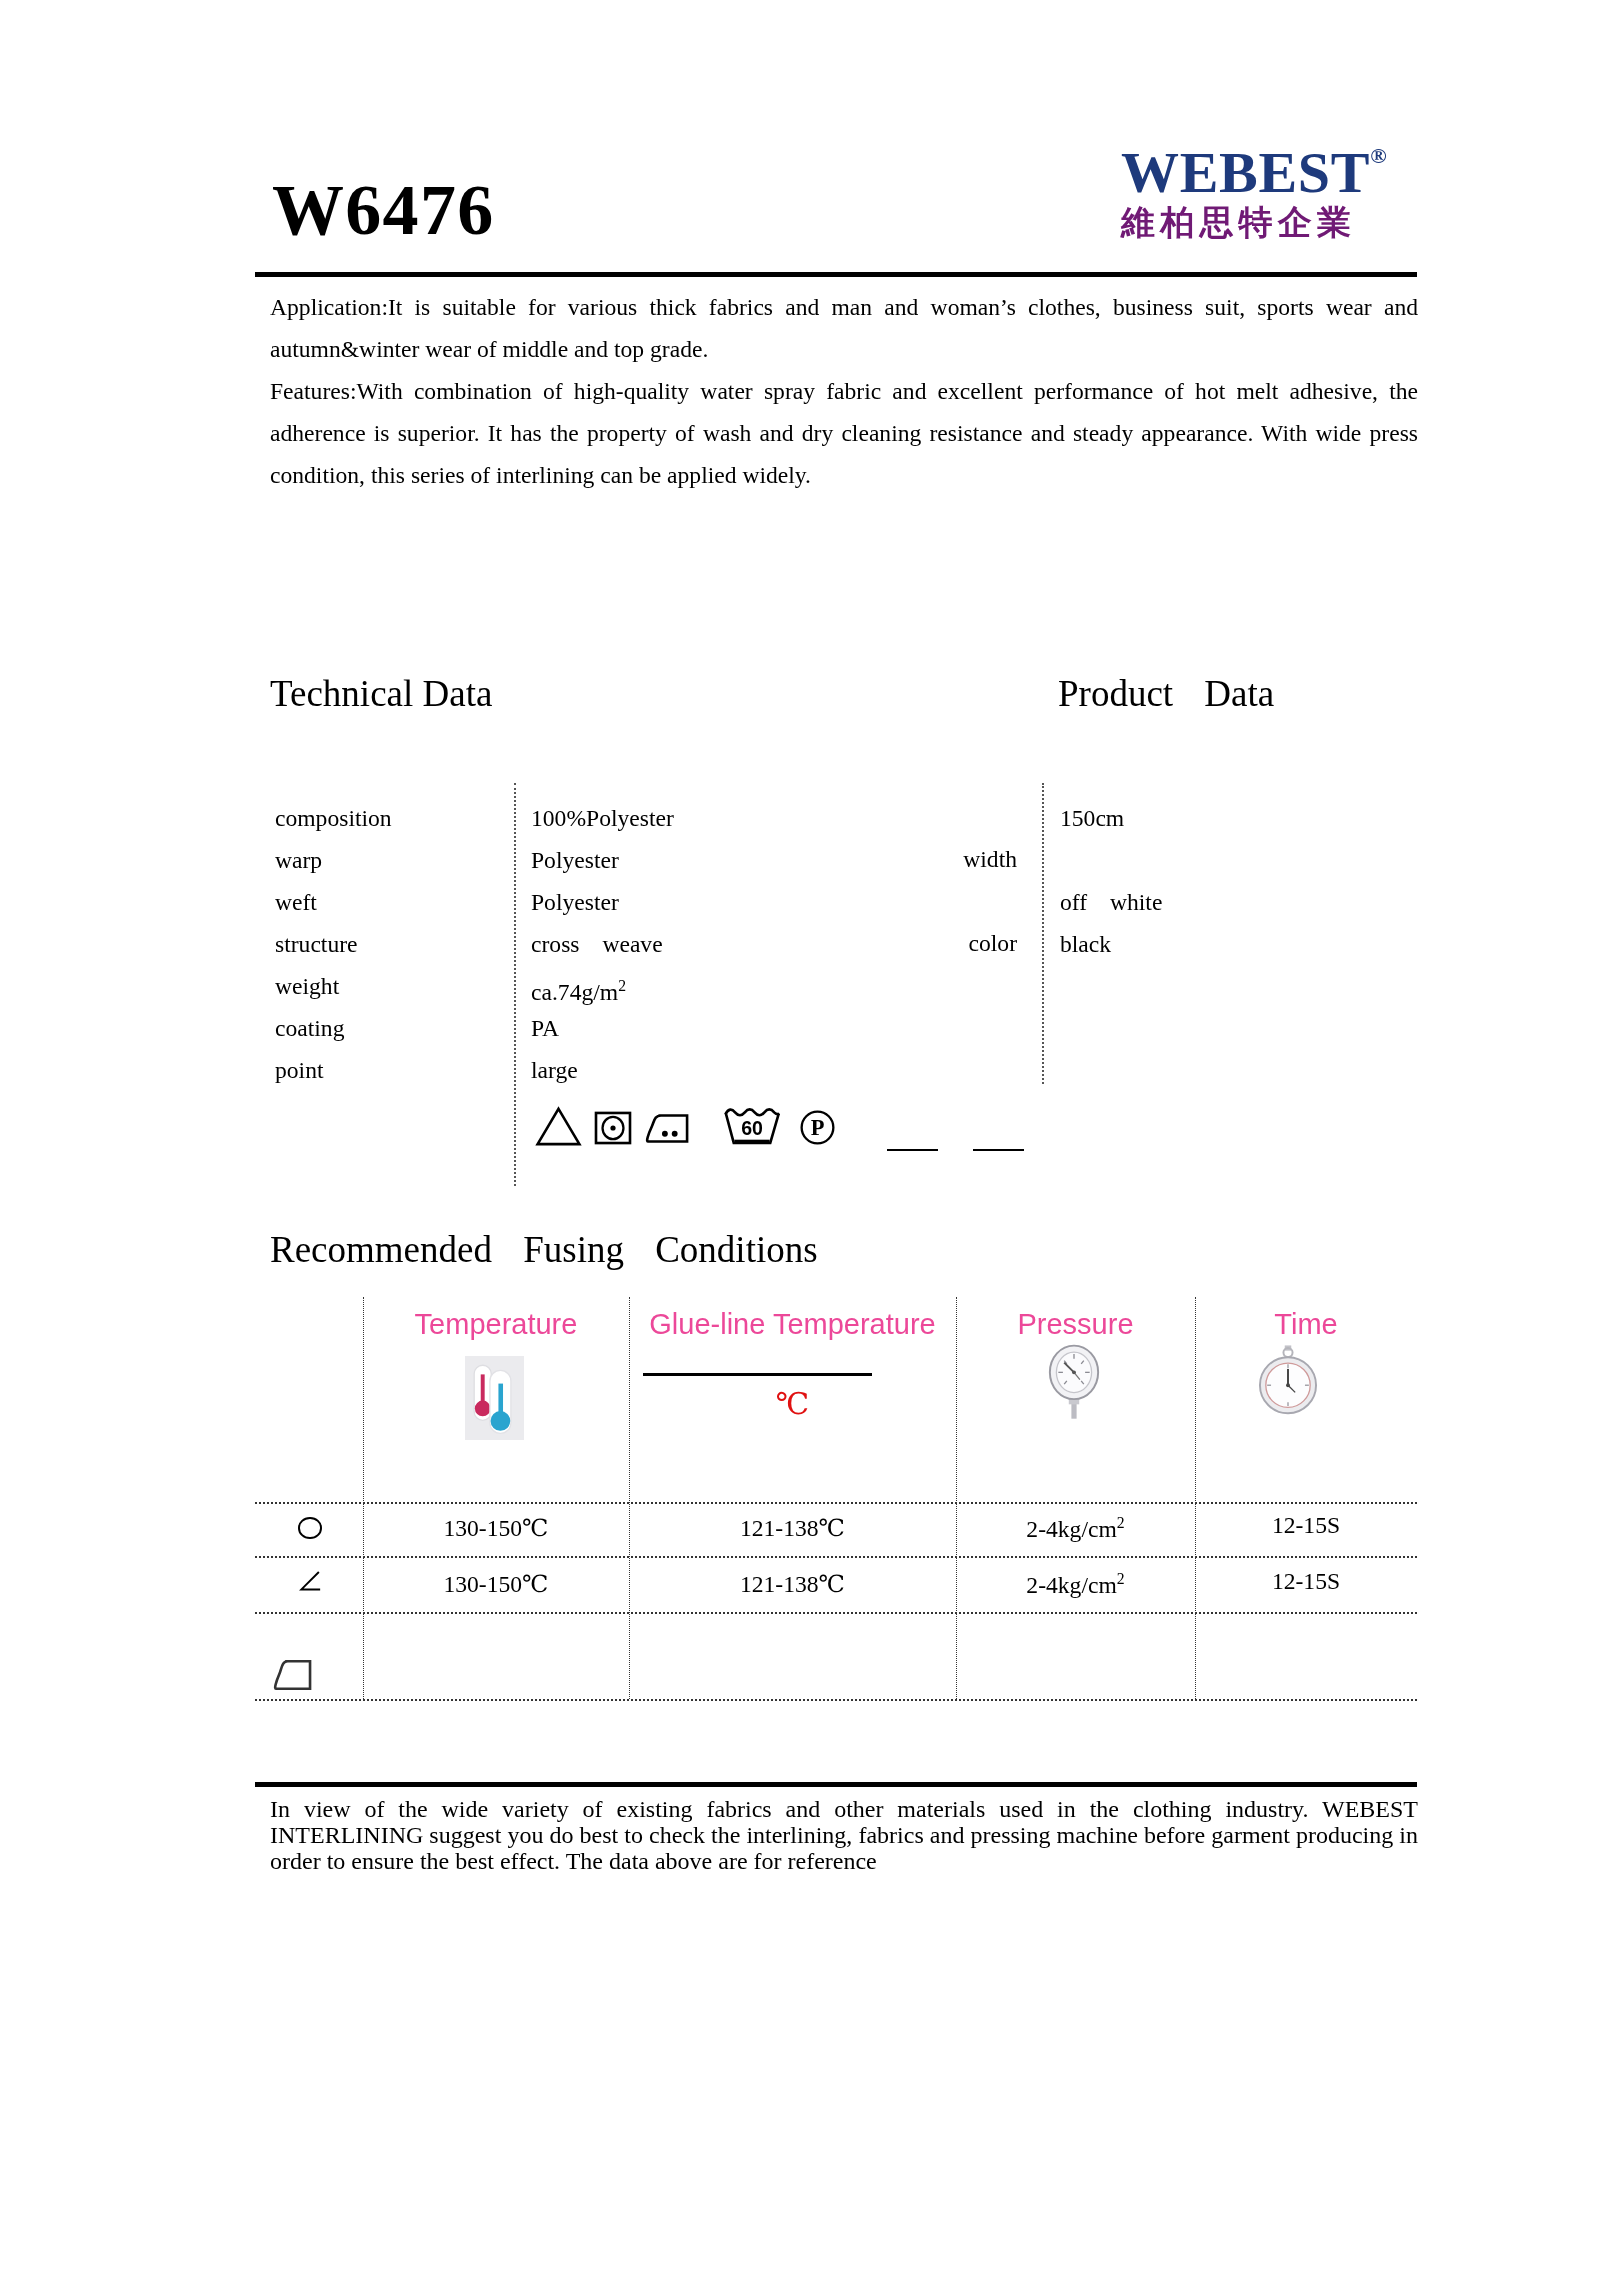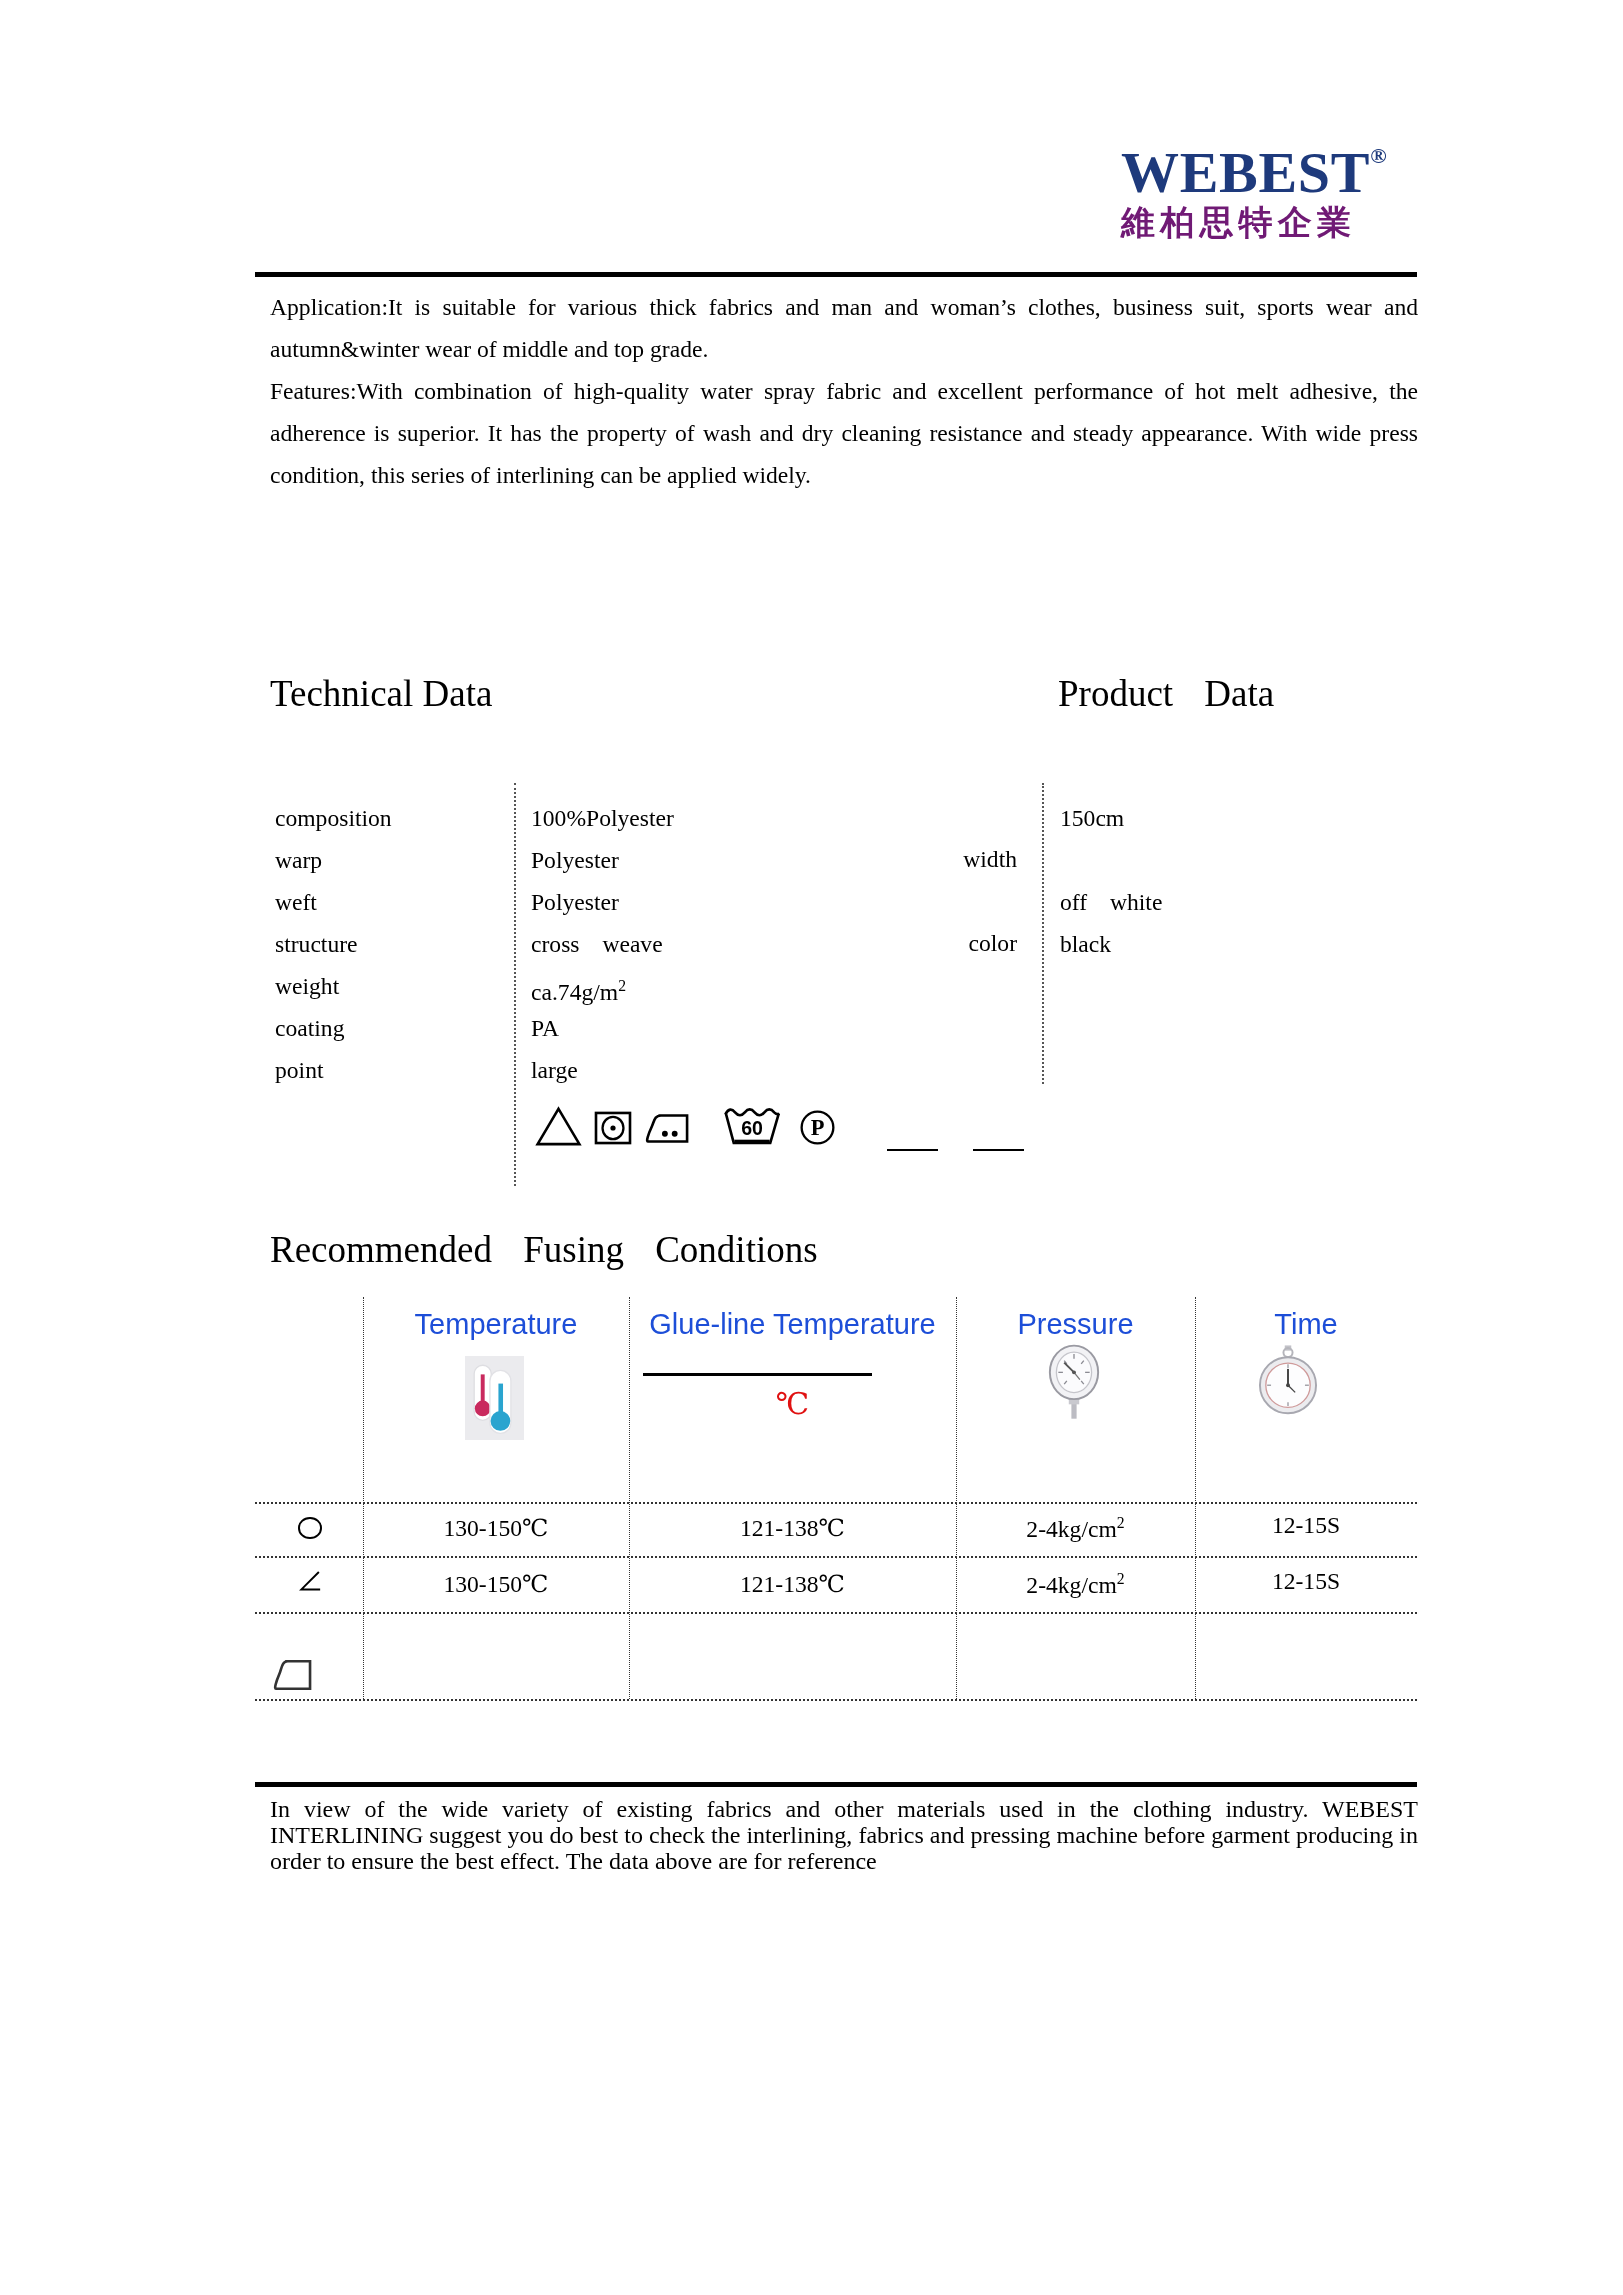--- a/index.html
+++ b/index.html
@@ -37,38 +37,39 @@
   sup.s2{font-size:15.7px;vertical-align:9.2px;}
 
   .dotline-v{width:0;border-left:2px dotted #555;}
   .dash-v{width:0;border-left:1.3px dotted #333;}
   .dash-h{height:0;border-top:2px dotted #333;left:255px;width:1162px;}
 
   
   .blank-line{height:2px;width:51px;background:#000;}
 
   
-  .fhead{font-family:"Liberation Sans","DejaVu Sans",sans-serif;font-size:29px;color:#1d4ed8;
+  .fhead{font-family:"Liberation Sans","DejaVu Sans",sans-serif;font-size:29px;color:#ec4899;
          text-align:center;top:1308px;} .c2{left:363px;width:266px;} .c3{left:629px;width:327px;}
   .c4{left:956px;width:239px;} .c5{left:1195px;width:222px;}
   .fcell{font-size:23.6px;text-align:center;height:42px;line-height:42px;}
   .glue-underline{left:643px;top:1373px;width:229px;height:3.3px;background:#000;}
   .celsius{left:629px;width:327px;top:1386px;text-align:center;font-size:30px;color:#e01111;}
   .oval{width:19.6px;height:17.7px;border:2px solid #000;border-radius:50%;}
 
   .note{left:270px;top:1710px;font-size:23.6px;white-space:pre;}
 
   .footer{left:270px;top:1796px;width:1148px;font-size:24px;line-height:26px;text-align:justify;
           font-family:Liberation Serif, serif;}
 </style>
 </head>
 <body>
 
 <div id="page">
 
+  <div class="abs product-code">W6476</div>
 
   <div class="abs logo">
     <div><span class="brand">WEBEST</span><span class="tm">®</span></div>
     <div class="cjk">維柏思特企業</div>
   </div>
 
   <div class="abs rule rule-top"></div>
 
   <div class="abs intro">
     <p>Application:It is suitable for various thick fabrics and man and woman’s clothes, business suit, sports wear and autumn&amp;winter wear of middle and top grade.</p>

